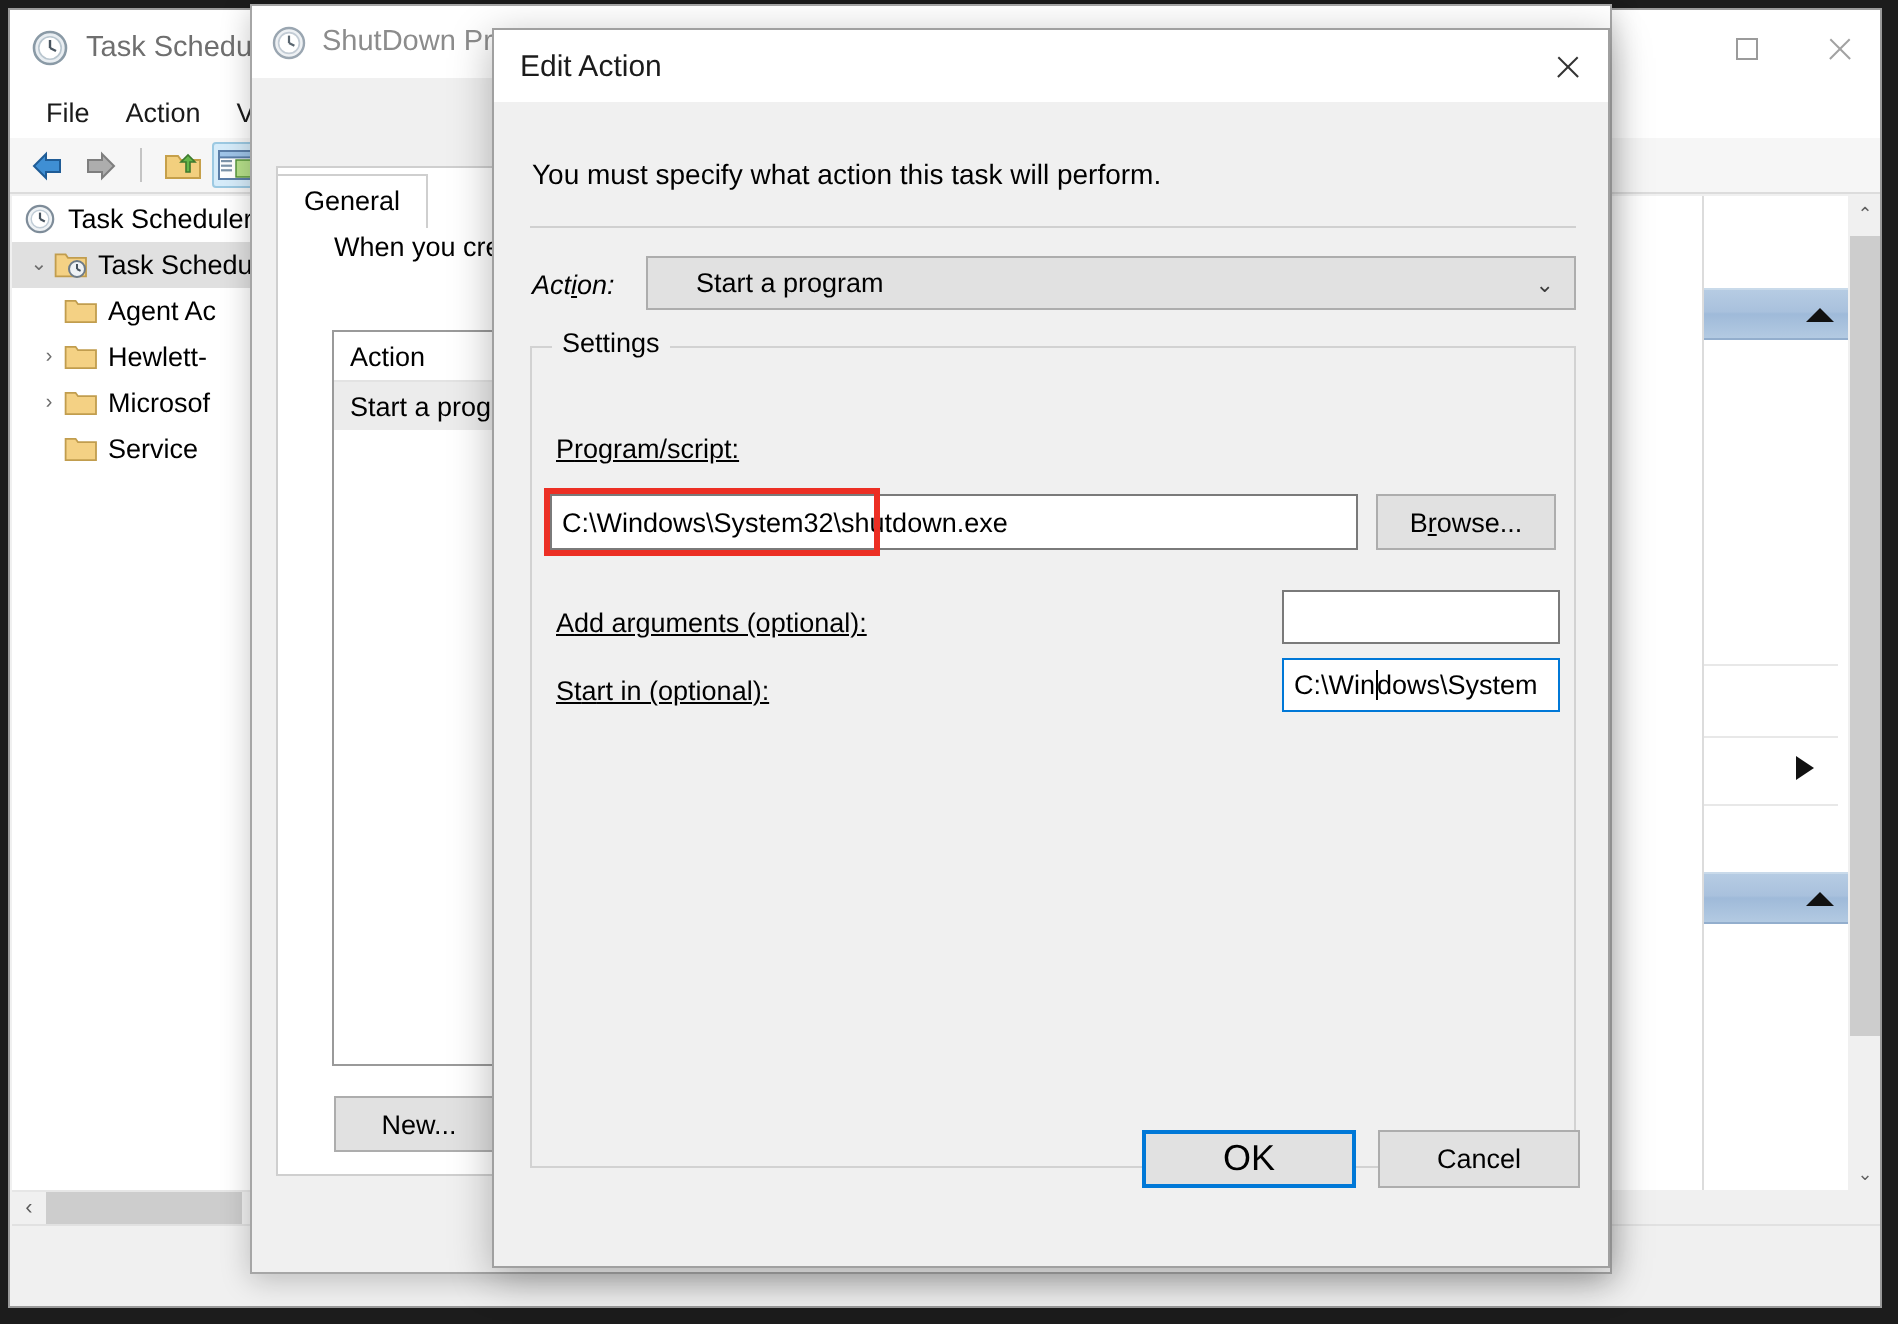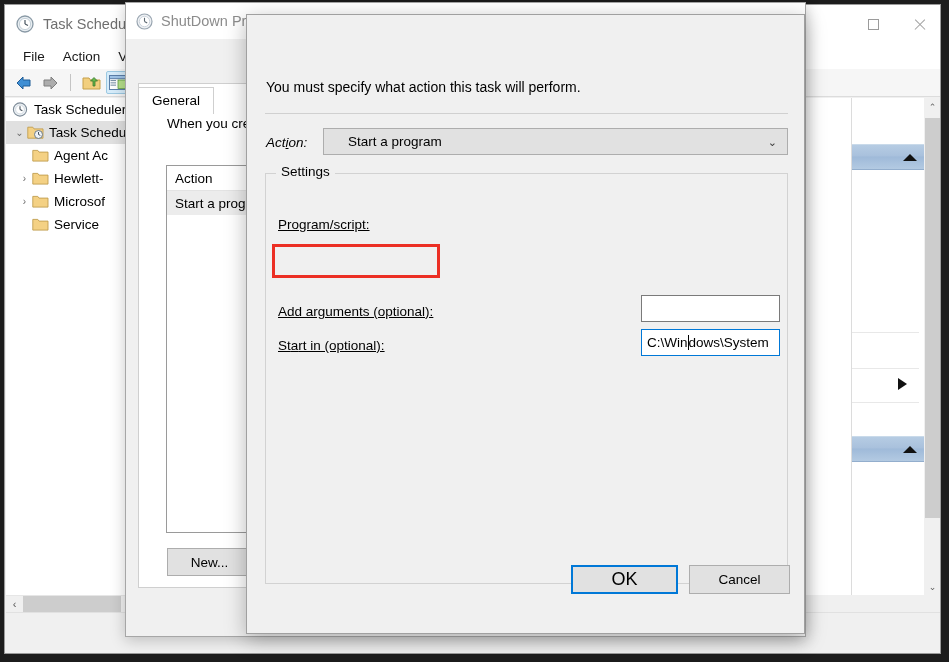--- a/index.html
+++ b/index.html
@@ -406,36 +406,46 @@
         <div id="sd-list-row">
           <span>Start a progr</span>
         </div>
       </div>
 
       <div id="sd-new-btn">New...</div>
     </div>
   </div>
 
   <div id="ea-dialog">
+    <div id="ea-titlebar">
+      <div id="ea-title">Edit Action</div>
+      <div id="ea-close">
+        <div class="x-glyph"></div>
+      </div>
+    </div>
 
     <div id="ea-body">
       <div id="ea-instruct">You must specify what action this task will perform.</div>
       <div id="ea-hr"></div>
 
       <div id="ea-action-label">Act<span class="u">i</span>on:</div>
       <div id="ea-action-combo">
         <span>Start a program</span>
         <span id="ea-combo-arrow">⌄</span>
       </div>
 
       <div id="ea-group"></div>
       <div id="ea-group-label">Settings</div>
 
       <div class="ea-lbl" style="left:31px; top:166px;"><span class="u">P</span>rogram/script:</div>
+      <div class="ea-input" style="left:28px; top:196px; width:404px; height:28px;">
+        <span>C:\Windows\System32\shutdown.exe</span>
+      </div>
       <div id="ea-redbox"></div>
+      <div id="ea-browse-btn">B<span class="u">r</span>owse...</div>
 
       <div class="ea-lbl" style="left:31px; top:253px;"><span class="u">A</span>dd arguments (optional):</div>
       <div class="ea-input" style="left:394px; top:244px; width:139px; height:27px;">
         <span></span>
       </div>
 
       <div class="ea-lbl" style="left:31px; top:287px;">St<span class="u">a</span>rt in (optional):</div>
       <div class="ea-input focused" style="left:394px; top:278px; width:139px; height:27px;">
         <span>C:\Win</span>
           <span id="ea-caret"></span>

